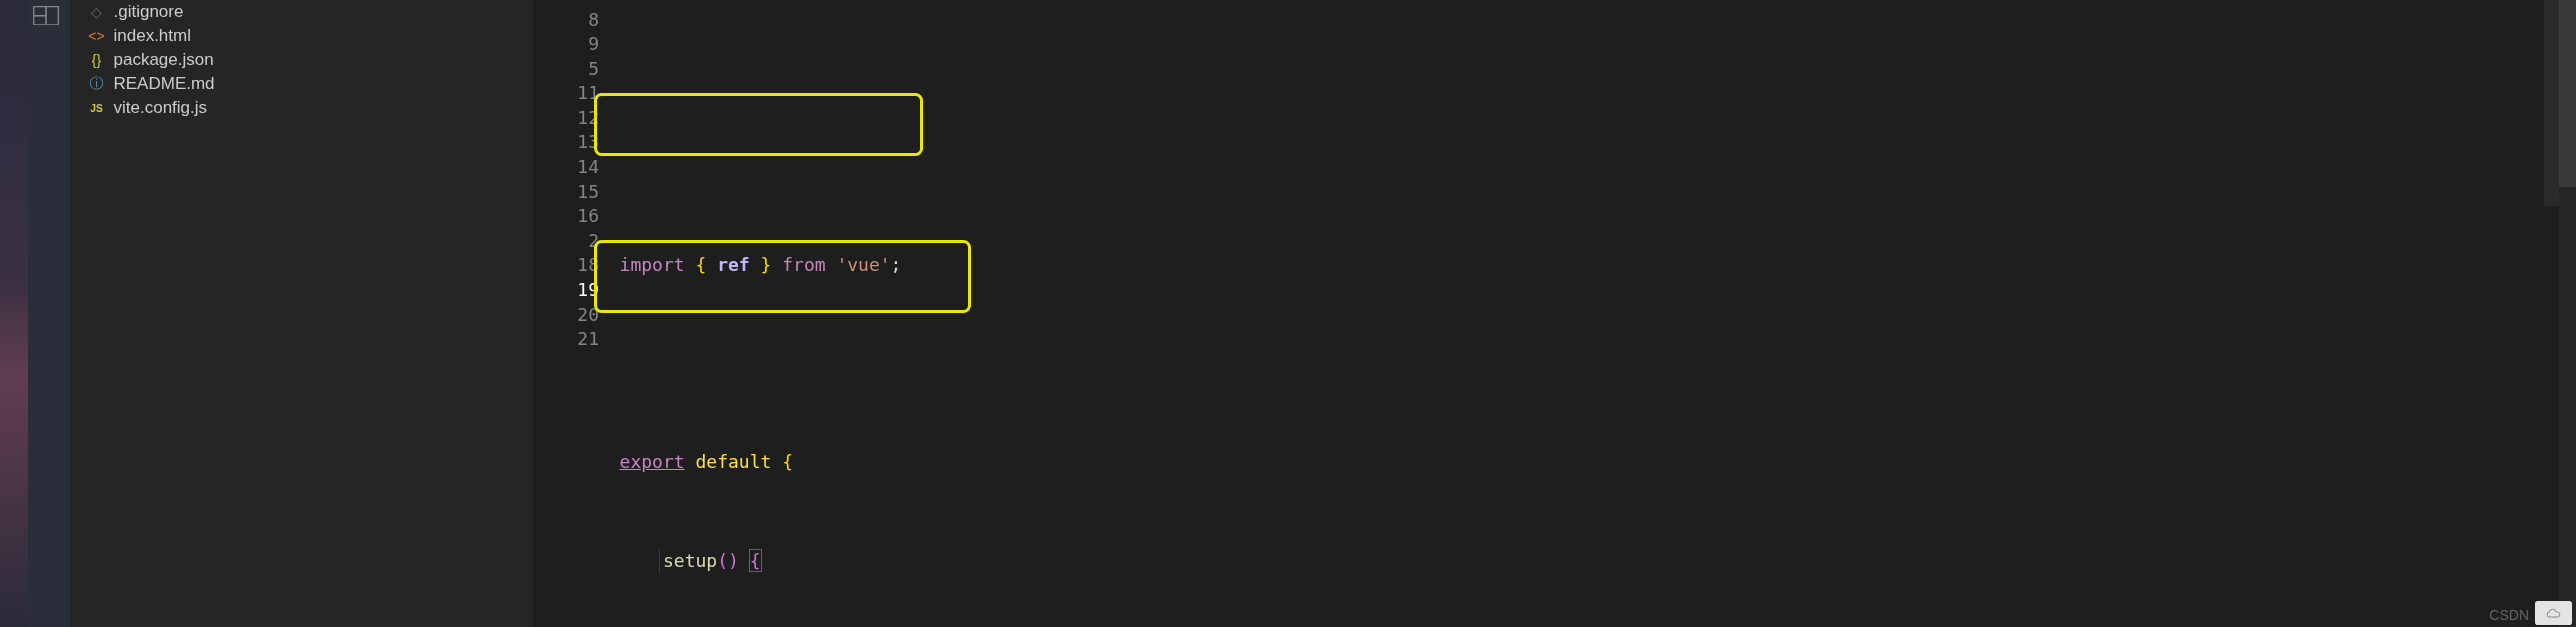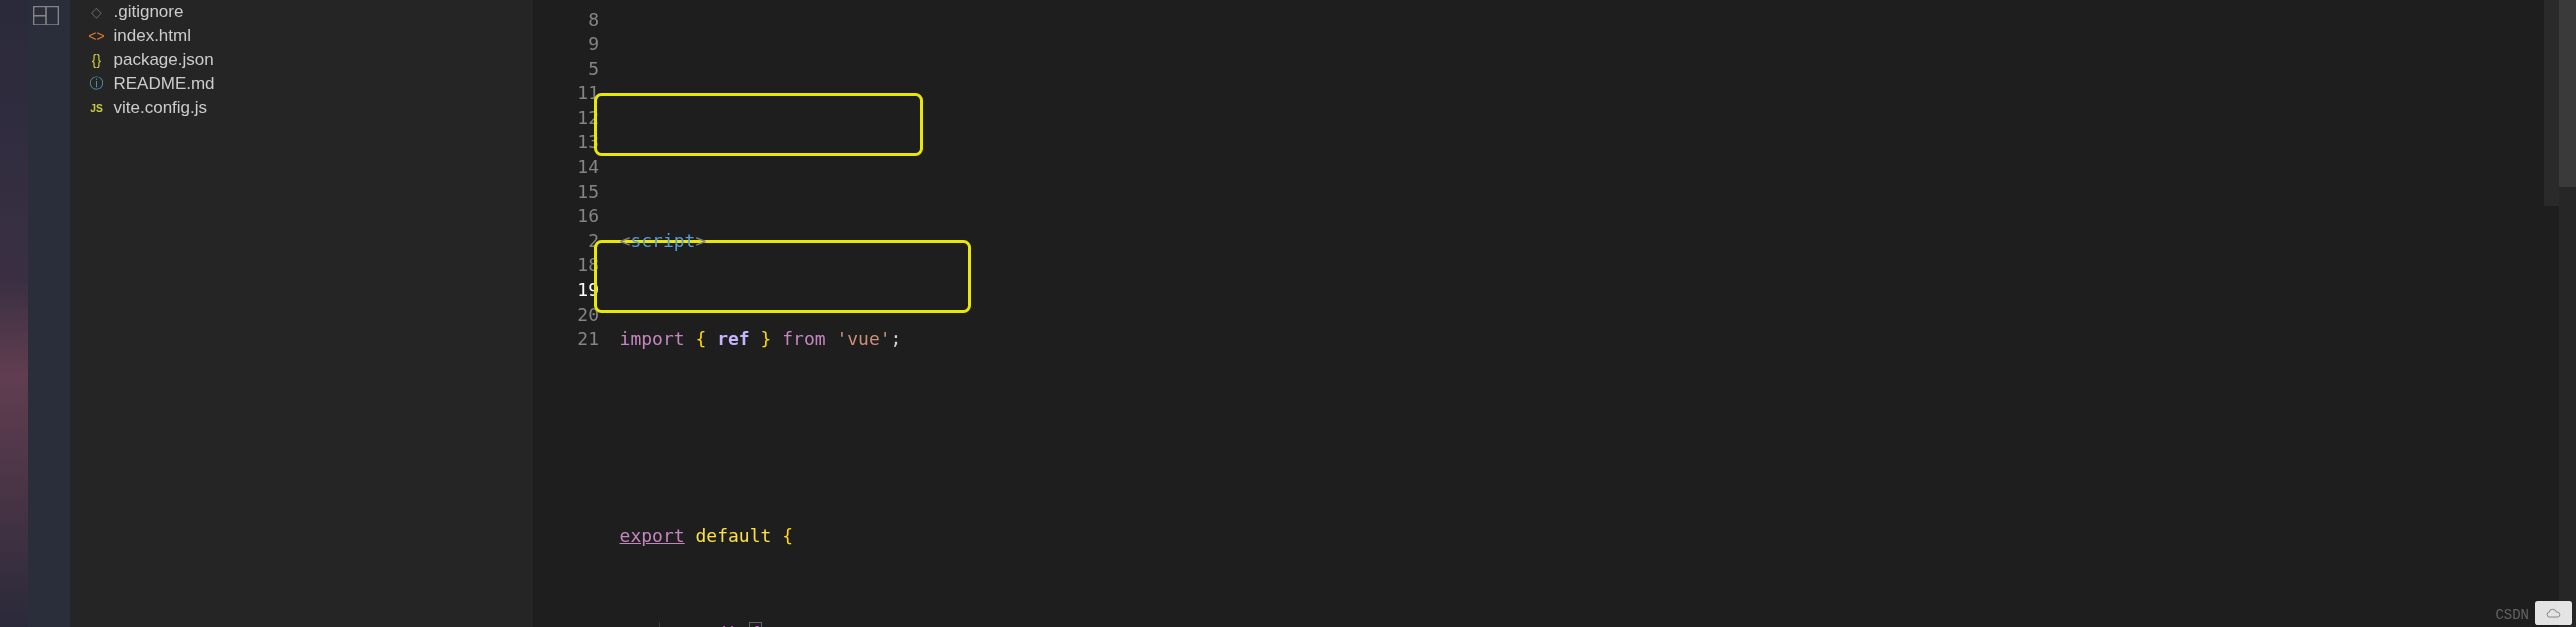--- a/index.html
+++ b/index.html
@@ -141,21 +141,21 @@
       height: 206px;
       background: rgba(90,90,90,0.2);
     }
     
     .watermark {
       position: absolute;
       bottom: 3.7px;
       right: 47px;
       font-size: 14px;
       color: rgba(200,200,200,0.4);
-      font-family: Liberation Mono, monospace;
+      font-family: Liberation Sans, sans-serif;
       margin-top: 16px;
     }
     .watermark2 {
       position: absolute;
       bottom: 1.9px;
       right: 3.7px;
       width: 37px;
       height: 24px;
       background: rgba(255,255,255,0.88);
       border-radius: 2.8px;
@@ -232,21 +232,20 @@
       <span class="ln">20</span>
       <span class="ln">21</span>
     </div>
 
     <div class="code-area">
       <div class="hl-box hl1"></div>
       <div class="hl-box hl2"></div>
 
       <span class="code-line"></span>
 
-      <span class="code-line"><span class="tk-punct">&lt;</span><span class="tk-tag">script</span><span class="tk-punct">&gt;</span></span>
 
       <span class="code-line"><span class="tk-keyword-import">import</span> <span class="tk-brace-yellow">{</span> <span class="tk-ident">ref</span> <span class="tk-brace-yellow">}</span> <span class="tk-keyword-import">from</span> <span class="tk-str">'vue'</span><span class="tk-op">;</span></span>
 
       <span class="code-line"></span>
 
       <span class="code-line"><span class="tk-keyword-export">export</span> <span class="tk-default">default</span> <span class="tk-brace-yellow">{</span></span>
 
       <span class="code-line"><span class="indent-guide" style="left:39px"></span>    <span class="tk-fn">setup</span><span class="tk-brace-purple">(</span><span class="tk-brace-purple">)</span> <span class="tk-brace-purple bracket-match">{</span></span>
 
       

